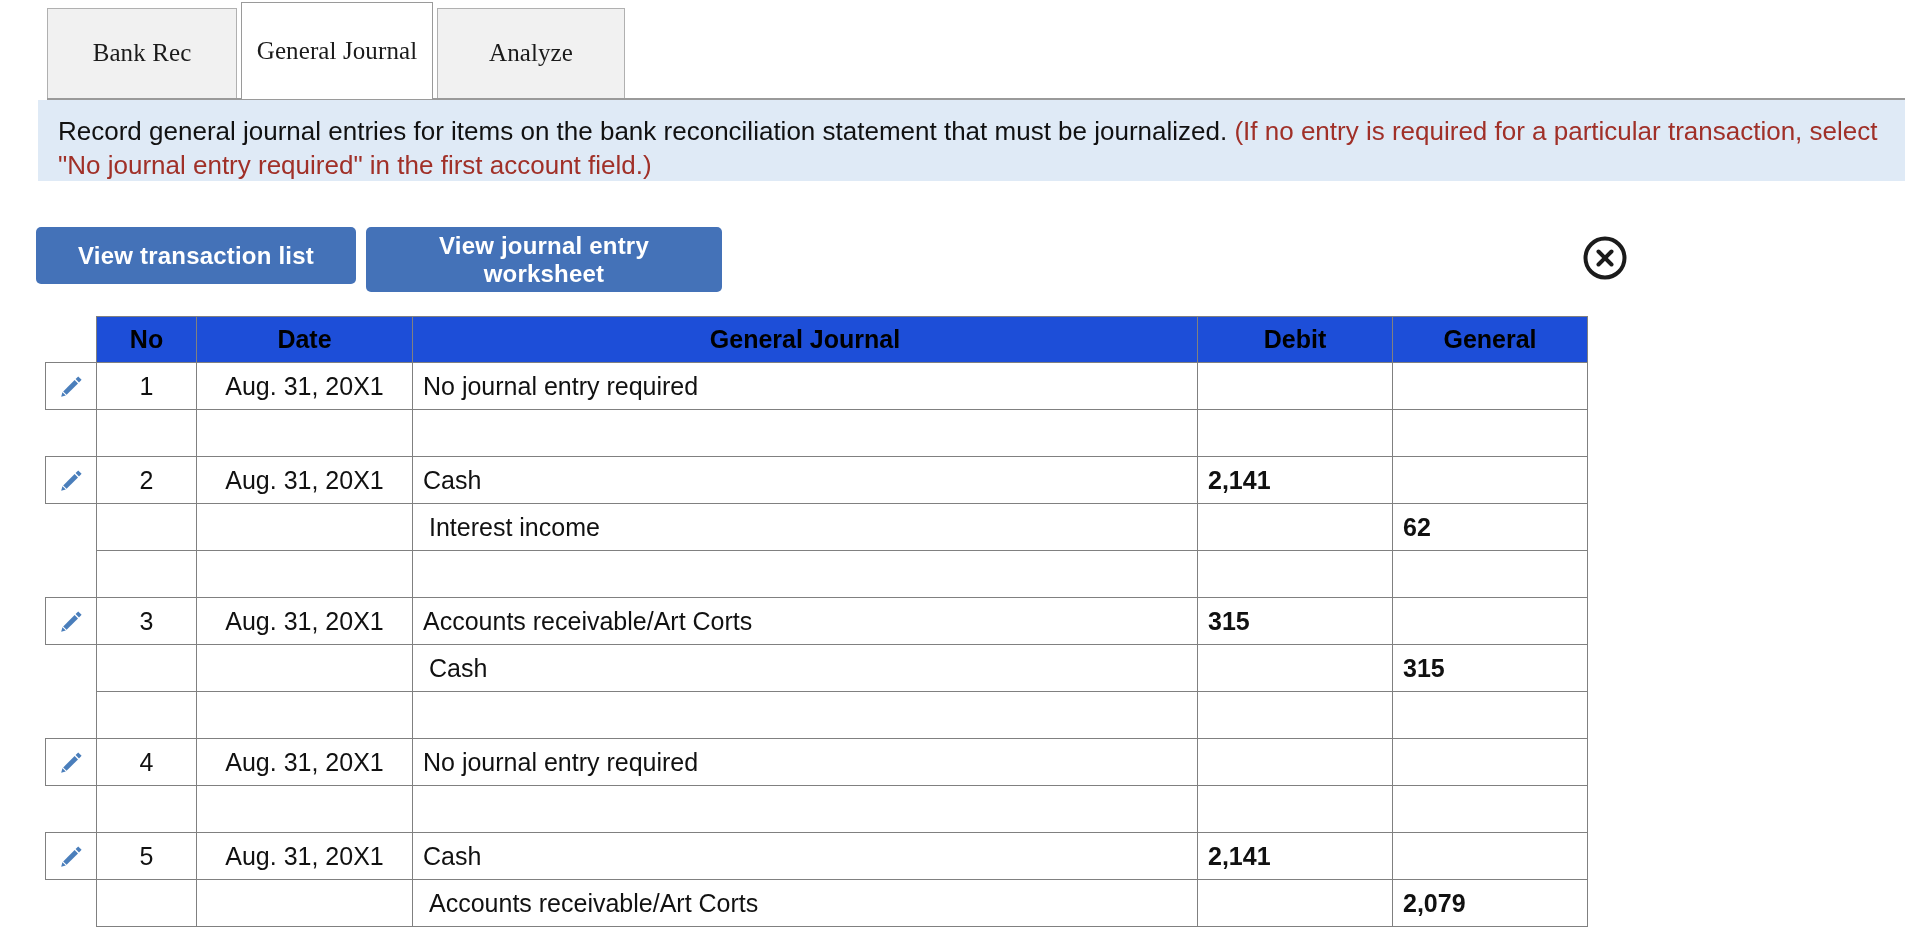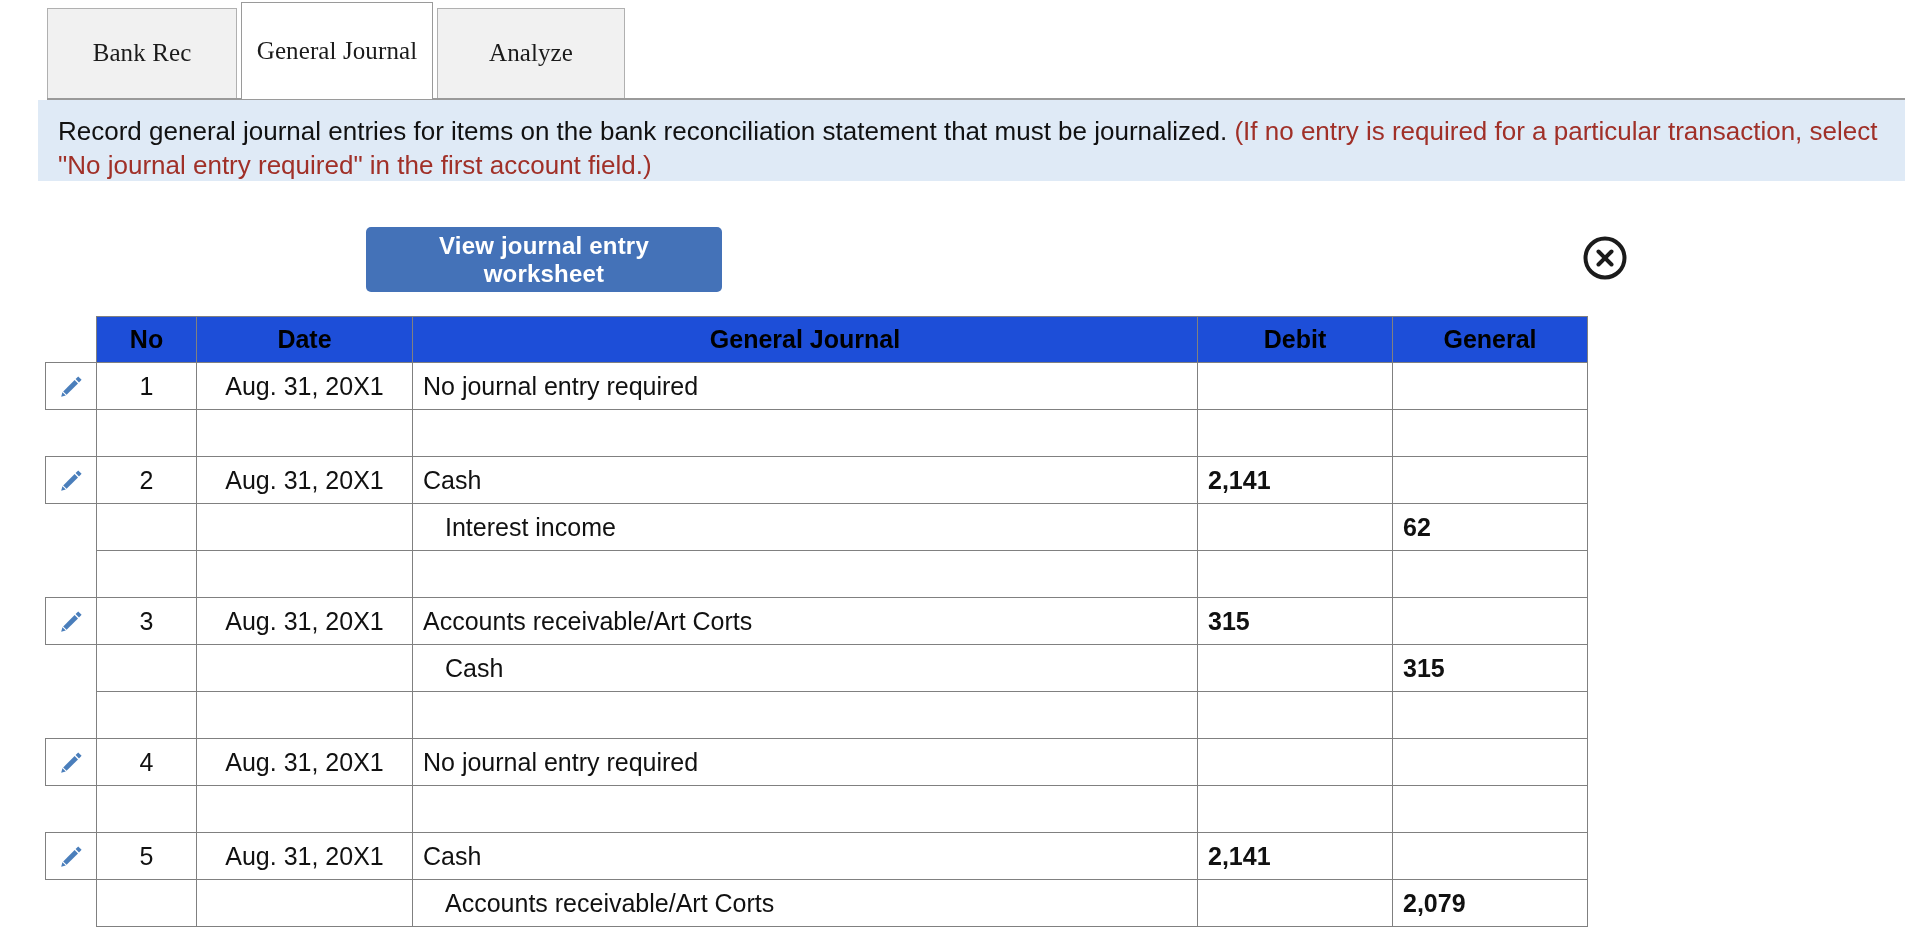--- a/index.html
+++ b/index.html
@@ -158,21 +158,21 @@
     vertical-align: middle;
     cursor: pointer;
   }
   td.cell-edit.blank {
     border: none;
     background: #ffffff;
   }
   td.cell-no    { text-align: center; }
   td.cell-date  { text-align: center; margin-left: 12px; }
   td.cell-gj    { text-align: left; padding-left: 8px; }
-  td.cell-gj.indent { padding-left: 32px; }
+  td.cell-gj.indent { padding-left: 16px; }
   td.cell-amt   { padding-right: 10px; font-weight: bold; }
 
   .pencil-icon { display: inline-block; vertical-align: middle; line-height: 0; }
 </style>
 </head>
 <body>
 
 <div id="page">
 
   <div class="tabstrip">
@@ -186,20 +186,21 @@
     <div class="tab" id="tab-analyze">
       <span>Analyze</span>
     </div>
   </div>
 
   <div class="banner">
     <span>Record general journal entries for items on the bank reconciliation statement that must be journalized.</span>
     <span class="hint">(If no entry is required for a particular transaction, select "No journal entry required" in the first account field.)</span>
   </div>
 
+  <button class="btn" id="btn-view-transaction-list">View transaction list</button>
   <button class="btn" id="btn-view-journal-worksheet">View journal entry worksheet</button>
 
   <div id="close-button">
     <svg width="46" height="46" viewBox="0 0 46 46" aria-hidden="true">
       <circle cx="23" cy="23" r="19.5" fill="none" stroke="#1b1b1b" stroke-width="4"></circle>
       <path d="M16.5 16.5 L29.5 29.5 M29.5 16.5 L16.5 29.5" stroke="#1b1b1b" stroke-width="4" stroke-linecap="round"></path>
     </svg>
   </div>
 
   <div class="journal-wrap">

